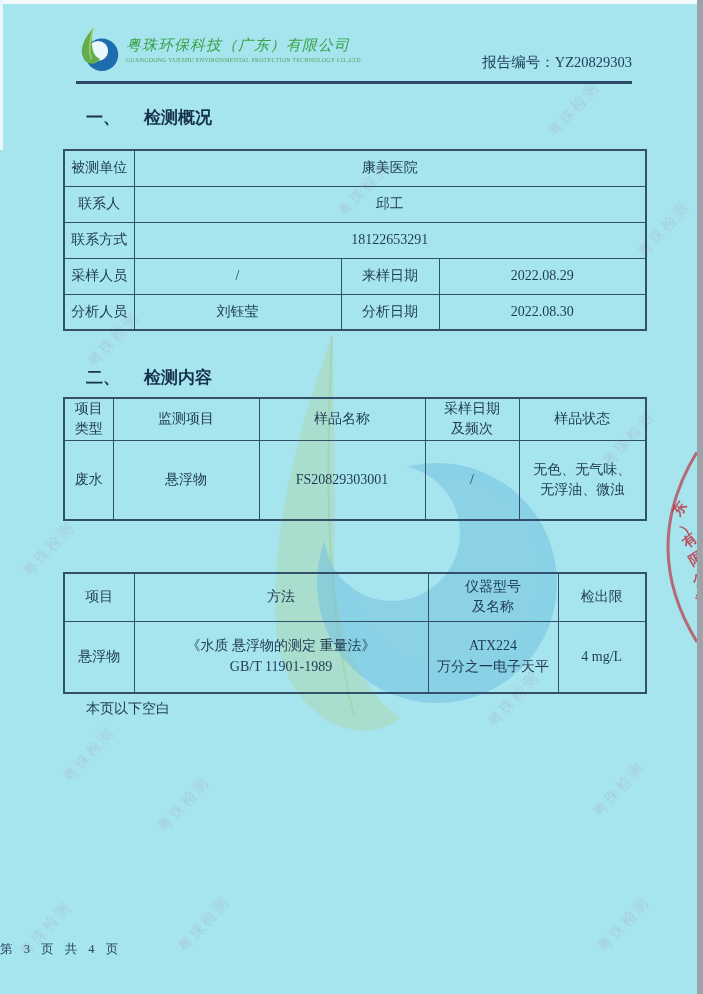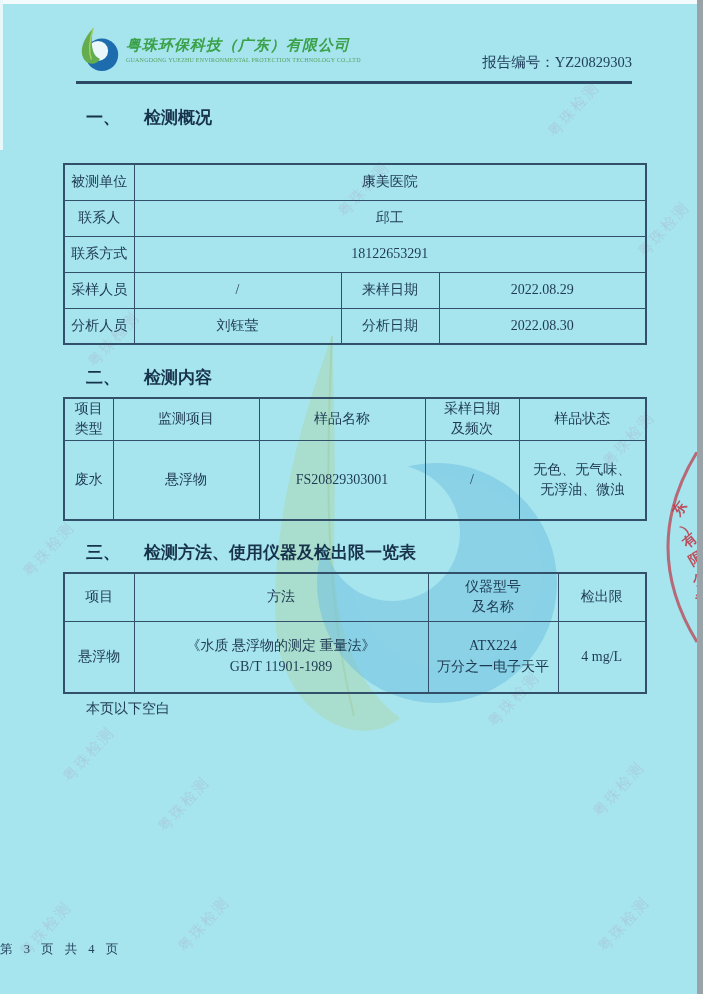--- a/index.html
+++ b/index.html
@@ -9,33 +9,33 @@
     font-family:"Liberation Serif","DejaVu Serif",serif;
     color:#1e3a52;
   }
   .edge-top{position:absolute;left:0;top:0;width:703px;height:4px;background:#f4fbfd;z-index:5;}
   .edge-left{position:absolute;left:0;top:0;width:3px;height:150px;background:#e8f7fa;z-index:5;}
   .edge-right{position:absolute;right:0;top:0;width:6px;height:994px;background:#9aa4a8;z-index:5;}
 
   
   .logo{position:absolute;left:76px;top:27px;width:46px;height:46px;z-index:2;}
   .company-block{position:absolute;left:126px;top:36px;z-index:2;}
-  .company-name{font-size:15px;font-weight:700;font-style:italic;color:#3aa148;letter-spacing:1px;}
+  .company-name{font-size:15px;font-weight:400;font-style:italic;color:#3aa148;letter-spacing:1px;}
   .company-en{font-size:6px;color:#5aa35f;margin-top:2px;letter-spacing:.2px;}
   .report-no{position:absolute;top:53px;right:71px;font-size:14.5px;color:#21405c;z-index:2;}
   .header-rule{position:absolute;left:76px;top:81px;width:556px;height:2.5px;background:#2c4a66;z-index:2;}
 
   
   .sec-head{position:absolute;left:86px;font-size:17px;font-weight:700;color:#17324b;z-index:2;}
   .sec-head .idx{margin-right:24px;}
   .h1{top:106px;} .h2{top:366px;font-family:Liberation Mono, monospace;} .h3{top:541px;}
 
   
   table{border-collapse:collapse;table-layout:fixed;position:absolute;left:63px;z-index:2;background:transparent;}
-  .t1{top:163px;width:582px;}
+  .t1{top:149px;width:582px;}
   .t2{top:397px;width:582px;}
   .t3{top:572px;width:582px;}
   td,th{border:1px solid #32506a;text-align:center;vertical-align:middle;
         font-size:14px;font-weight:400;color:#1e3a52;white-space:pre-line;
         padding:0 4px;line-height:1.45;}
   table{border:2px solid #32506a;}
   .t1 tr{height:36px;}
   .t2 .hrow{height:42px;} .t2 .drow{height:80px;padding-left:48px;}
   .t3 .hrow{height:48px;} .t3 .drow{height:72px;}
 
@@ -169,23 +169,20 @@
       <td>废水</td>
       <td>悬浮物</td>
       <td>FS20829303001</td>
       <td>/</td>
       <td>无色、无气味、
 无浮油、微浊</td>
     </tr>
   </tbody>
     </table>
 
-  <div class="sec-head h3">
-    <span class="idx">三、</span><span>检测方法、使用仪器及检出限一览表</span>
-  </div>
 
   <table class="t3">
     <colgroup>
         <col style="width:70px">
         <col style="width:294px">
         <col style="width:130px">
         <col style="width:88px">
       </colgroup>
     <tbody>
         <tr class="hrow">

